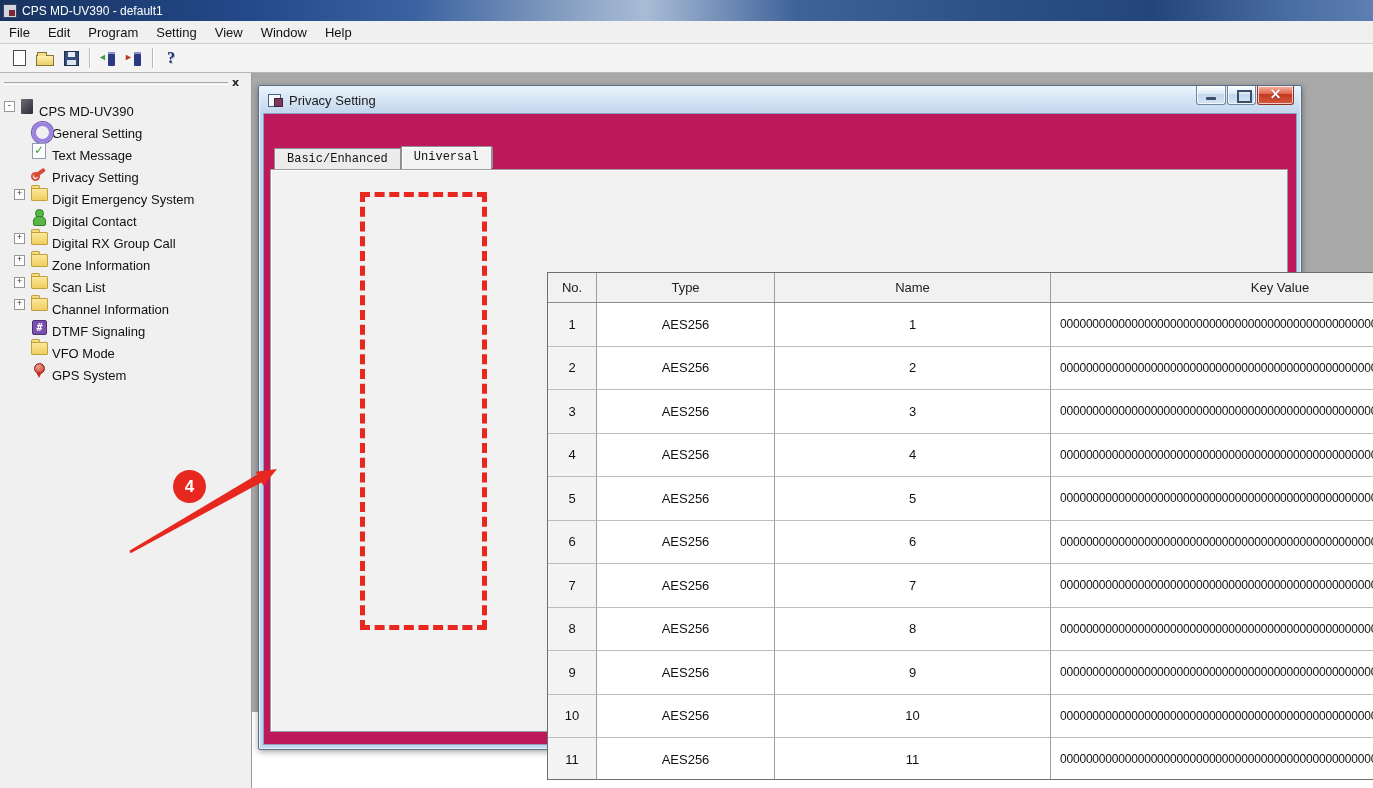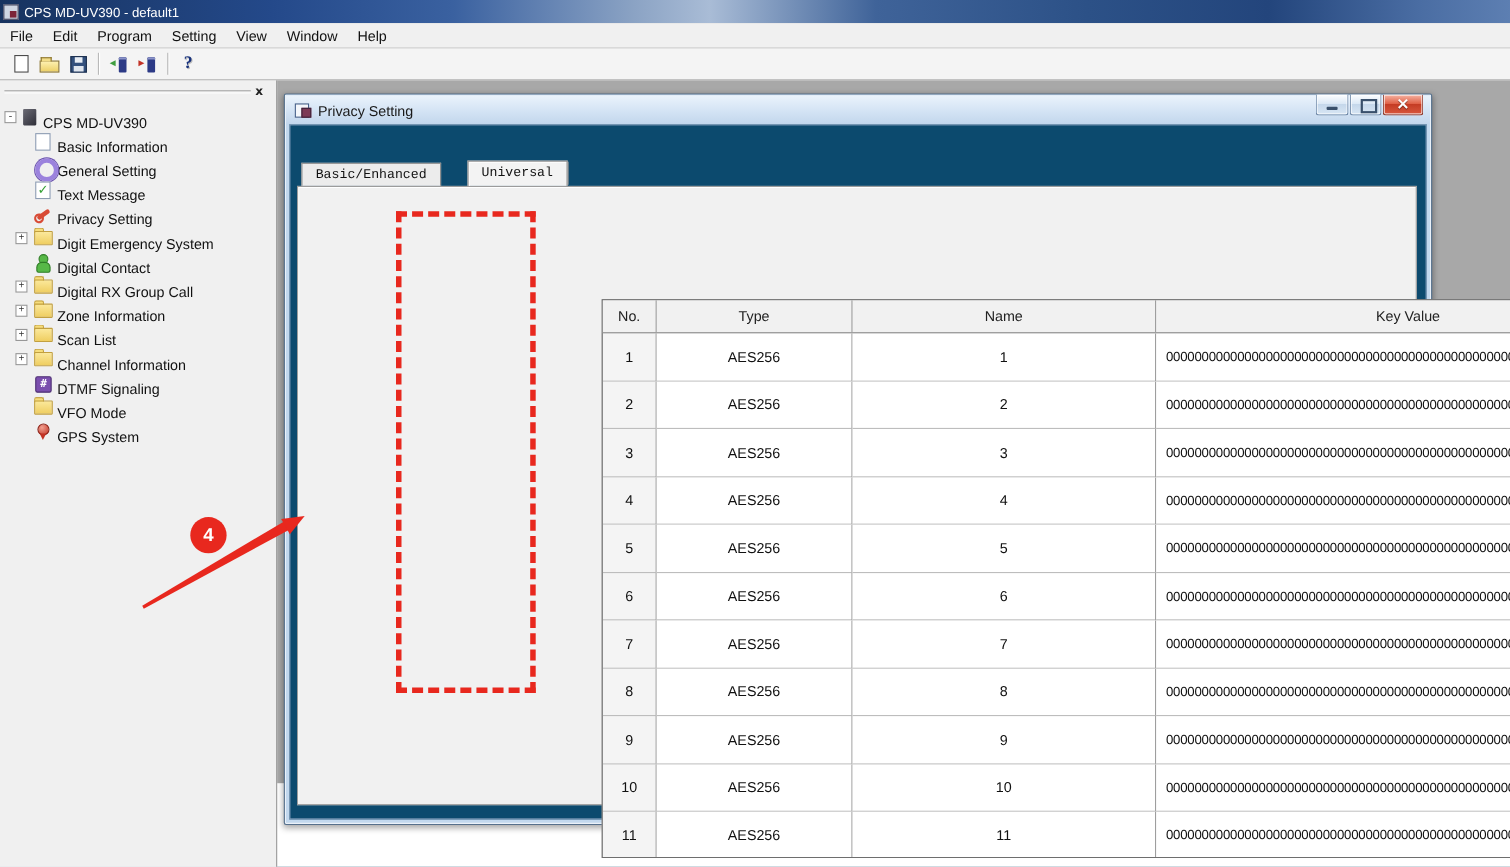--- a/index.html
+++ b/index.html
@@ -76,26 +76,26 @@
   #dlg-buttons { position:absolute; right:7px; top:0; display:flex; gap:1px; }
   .win-btn { position:relative; height:19px; border:1px solid #6e87a5; border-radius:0 0 3px 3px; border-top:none;
     background:linear-gradient(#fdfeff,#dce9f6 45%,#c3d6ea 46%,#d8e6f4); box-shadow:inset 0 0 0 1px rgba(255,255,255,.7); }
   .wb-min { width:30px; } .wb-max { width:29px; }
   .wb-min::after { content:""; position:absolute; left:9px; right:9px; bottom:4px; height:3px; background:#39506b; border-radius:1px; }
   .wb-max::after { content:""; position:absolute; left:9px; top:4px; width:11px; height:9px; border:2px solid #39506b; }
   .wb-close { width:37px; border-color:#8c3525;
     background:linear-gradient(#f6b5a5,#e06248 45%,#c33a22 46%,#d8583e); }
   .wb-close::after { content:"×"; display:block; text-align:center; color:#fff; font:bold 15px/17px "DejaVu Sans",sans-serif; text-shadow:0 1px 1px rgba(0,0,0,.45); }
 
-  #dlg-client { position:absolute; left:4px; top:27px; right:4px; bottom:4px; background:#0c4a6e; border:1px solid #8aa4c0;text-align:center; }
+  #dlg-client { position:absolute; left:4px; top:27px; right:4px; bottom:4px; background:#be185d; border:1px solid #8aa4c0;text-align:center; }
 
   
   #tabstrip { position:absolute; left:10px; top:32px; height:23px; display:flex; align-items:flex-end; font:12px "Liberation Mono",monospace; color:#111; }
   .tab { padding:3px 12px 3px 12px; border:1px solid #8f8f8f; border-bottom:none; background:#ececec; margin-right:0; height:21px; }
-  .tab.active { background:#f3f3f3; height:23px; position:relative; z-index:2; box-shadow:inset 1px 1px 0 #fff, 2px 0 0 -1px #8f8f8f;margin-left:24px; }
+  .tab.active { background:#f3f3f3; height:23px; position:relative; z-index:2; box-shadow:inset 1px 1px 0 #fff, 2px 0 0 -1px #8f8f8f; }
   #tabpage { position:absolute; left:6px; top:55px; right:8px; bottom:12px; background:#f1f1f1;
     border:1px solid #9c9c9c; box-shadow:inset 1px 1px 0 #ffffff; }
 
   
   #tbl { position:absolute; left:283px; top:158px; width:980px; height:508px; border:1px solid #6e6e6e; background:#ababab; }
   #tbl-header { position:absolute; left:0; top:0; right:17px; height:30px; display:flex; background:#f1f1f1; border-bottom:1px solid #8a8a8a; }
   .th { display:flex; align-items:center; justify-content:center; font-size:13px; color:#222; border-right:1px solid #9e9e9e; }
   .c0 { width:49px; flex:none; } .c1 { width:178px; flex:none; } .c2 { width:276px; flex:none; }
   .th.c3 { flex:1; border-right:none; }
   #tbl-body { position:absolute; left:0; top:30px; right:17px; bottom:0; overflow:hidden; background:#ababab; }
@@ -158,25 +158,20 @@
     <div id="sidebar-grip"></div>
     <div id="sidebar-close">x</div>
     <div id="tree">
         <div class="tree-row root">
           <span class="expander">-</span>
           <span class="tico tico-app-icon"></span>
           <span class="tree-label">CPS MD-UV390</span>
         </div>
         <div class="tree-row item">
           <span class="expander hidden"></span>
-          <span class="tico tico-document-icon"></span>
-          <span class="tree-label">Basic Information</span>
-        </div>
-        <div class="tree-row item">
-          <span class="expander hidden"></span>
           <span class="tico tico-gear-icon"></span>
           <span class="tree-label">General Setting</span>
         </div>
         <div class="tree-row item">
           <span class="expander hidden"></span>
           <span class="tico tico-text-message-icon"></span>
           <span class="tree-label">Text Message</span>
         </div>
         <div class="tree-row item">
           <span class="expander hidden"></span>

